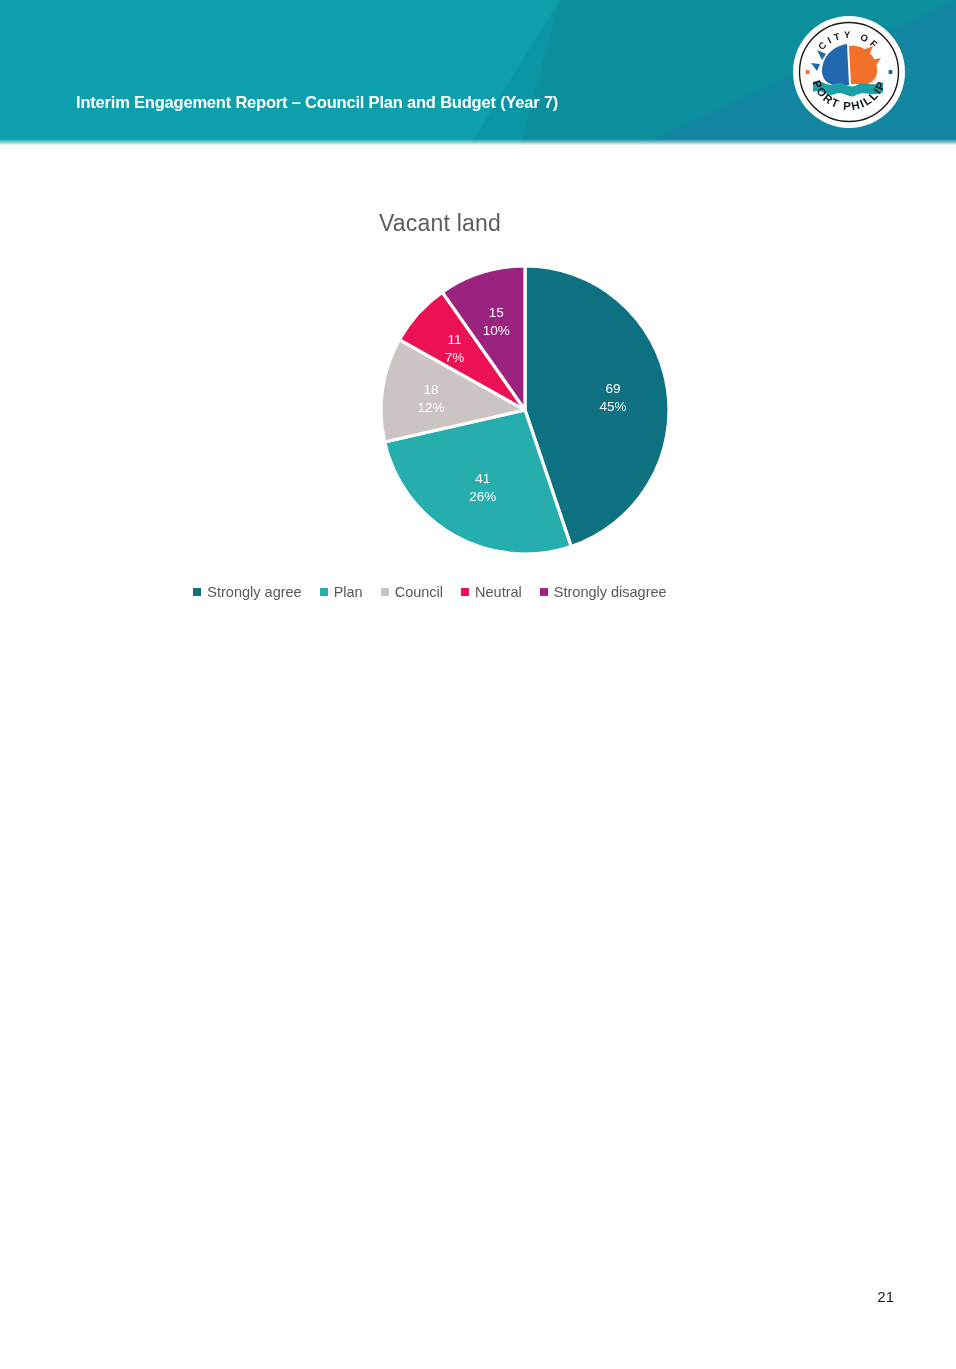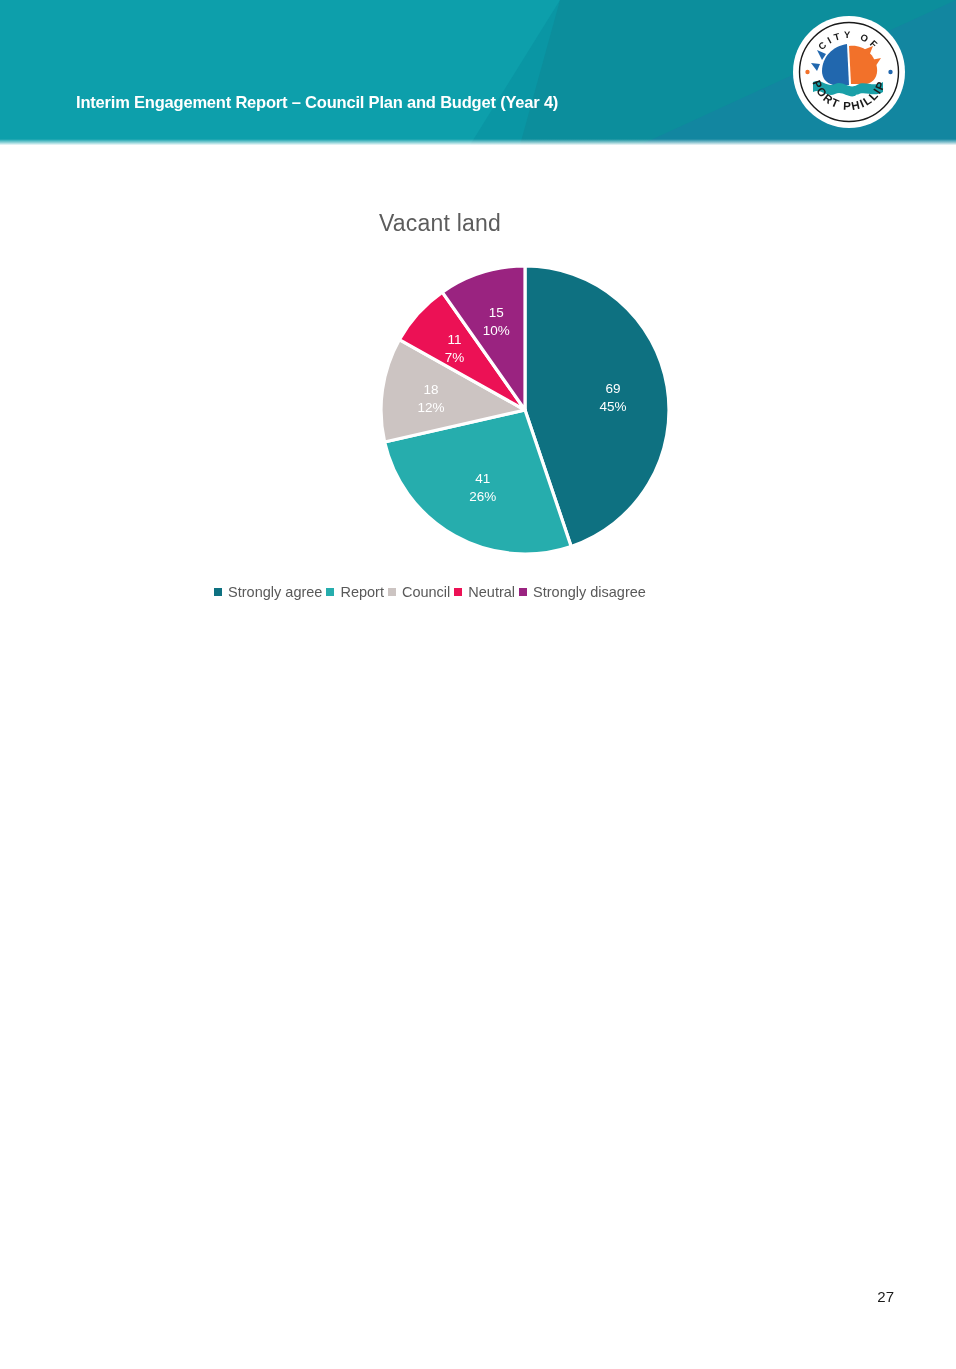--- a/index.html
+++ b/index.html
@@ -59,21 +59,21 @@
   .pie-wrap { position:absolute; left:370px; top:255px; width:310px; height:310px; }
   .pie-wrap svg { display:block; }
   .slice-label {
     fill:#ffffff; font-family:"Liberation Sans", sans-serif;
     font-size:13.5px; text-anchor:middle;
   }
 
   
   .legend {
     position:absolute; left:0; top:584px; width:860px;
-    display:flex; justify-content:center; align-items:center; gap:4px;
+    display:flex; justify-content:center; align-items:center; gap:18px;
   }
   .legend-item { display:flex; align-items:center; gap:6px; }
   .legend-swatch { width:8px; height:8px; display:block; }
   .legend-label { font-size:14.5px; color:#595959; white-space:nowrap; }
 
   
   .page-num {
     position:absolute; right:62px; top:1288px;
     font-size:15px; color:#1a1a1a;
   }
@@ -81,21 +81,21 @@
 </head>
 <body>
 
 <div class="page">
 
   <div class="header">
     <div class="hdr-shape hdr-light"></div>
     <div class="hdr-shape hdr-mid"></div>
     <div class="hdr-shape hdr-dark"></div>
     <div class="hdr-fade"></div>
-    <div class="hdr-title">Interim Engagement Report – Council Plan and Budget (Year 4)</div>
+    <div class="hdr-title">Interim Engagement Report – Council Plan and Budget (Year 7)</div>
   </div>
 
   <div class="logo">
     <svg width="112" height="112" viewBox="0 0 112 112" aria-hidden="true">
       <circle cx="56" cy="56" r="55" fill="#ffffff"></circle>
       <circle cx="56" cy="56" r="49.5" fill="none" stroke="#1a1a1a" stroke-width="1.4"></circle>
       <circle cx="56" cy="56" r="41" fill="#ffffff"></circle>
 
       <path d="M56 30 C70 28 82 38 84 52 C85 60 81 66 74 68 L58 68 Z" fill="#f2712a"></path>
       <path d="M70 34 L80 30 L76 40 Z" fill="#f2712a"></path>
@@ -150,31 +150,31 @@
       </svg>
   </div>
 
   <div class="legend" id="legend">
       <div class="legend-item">
         <span class="legend-swatch" style="background: rgb(14, 113, 129);"></span>
         <span class="legend-label">Strongly agree</span>
       </div>
       <div class="legend-item">
         <span class="legend-swatch" style="background: rgb(38, 173, 173);"></span>
-        <span class="legend-label">Report</span>
+        <span class="legend-label">Plan</span>
       </div>
       <div class="legend-item">
         <span class="legend-swatch" style="background: rgb(204, 196, 194);"></span>
         <span class="legend-label">Council</span>
       </div>
       <div class="legend-item">
         <span class="legend-swatch" style="background: rgb(236, 17, 85);"></span>
         <span class="legend-label">Neutral</span>
       </div>
       <div class="legend-item">
         <span class="legend-swatch" style="background: rgb(154, 35, 128);"></span>
         <span class="legend-label">Strongly disagree</span>
       </div>
     </div>
 
-  <div class="page-num">27</div>
+  <div class="page-num">21</div>
 
 </div>
 
 </body></html>

